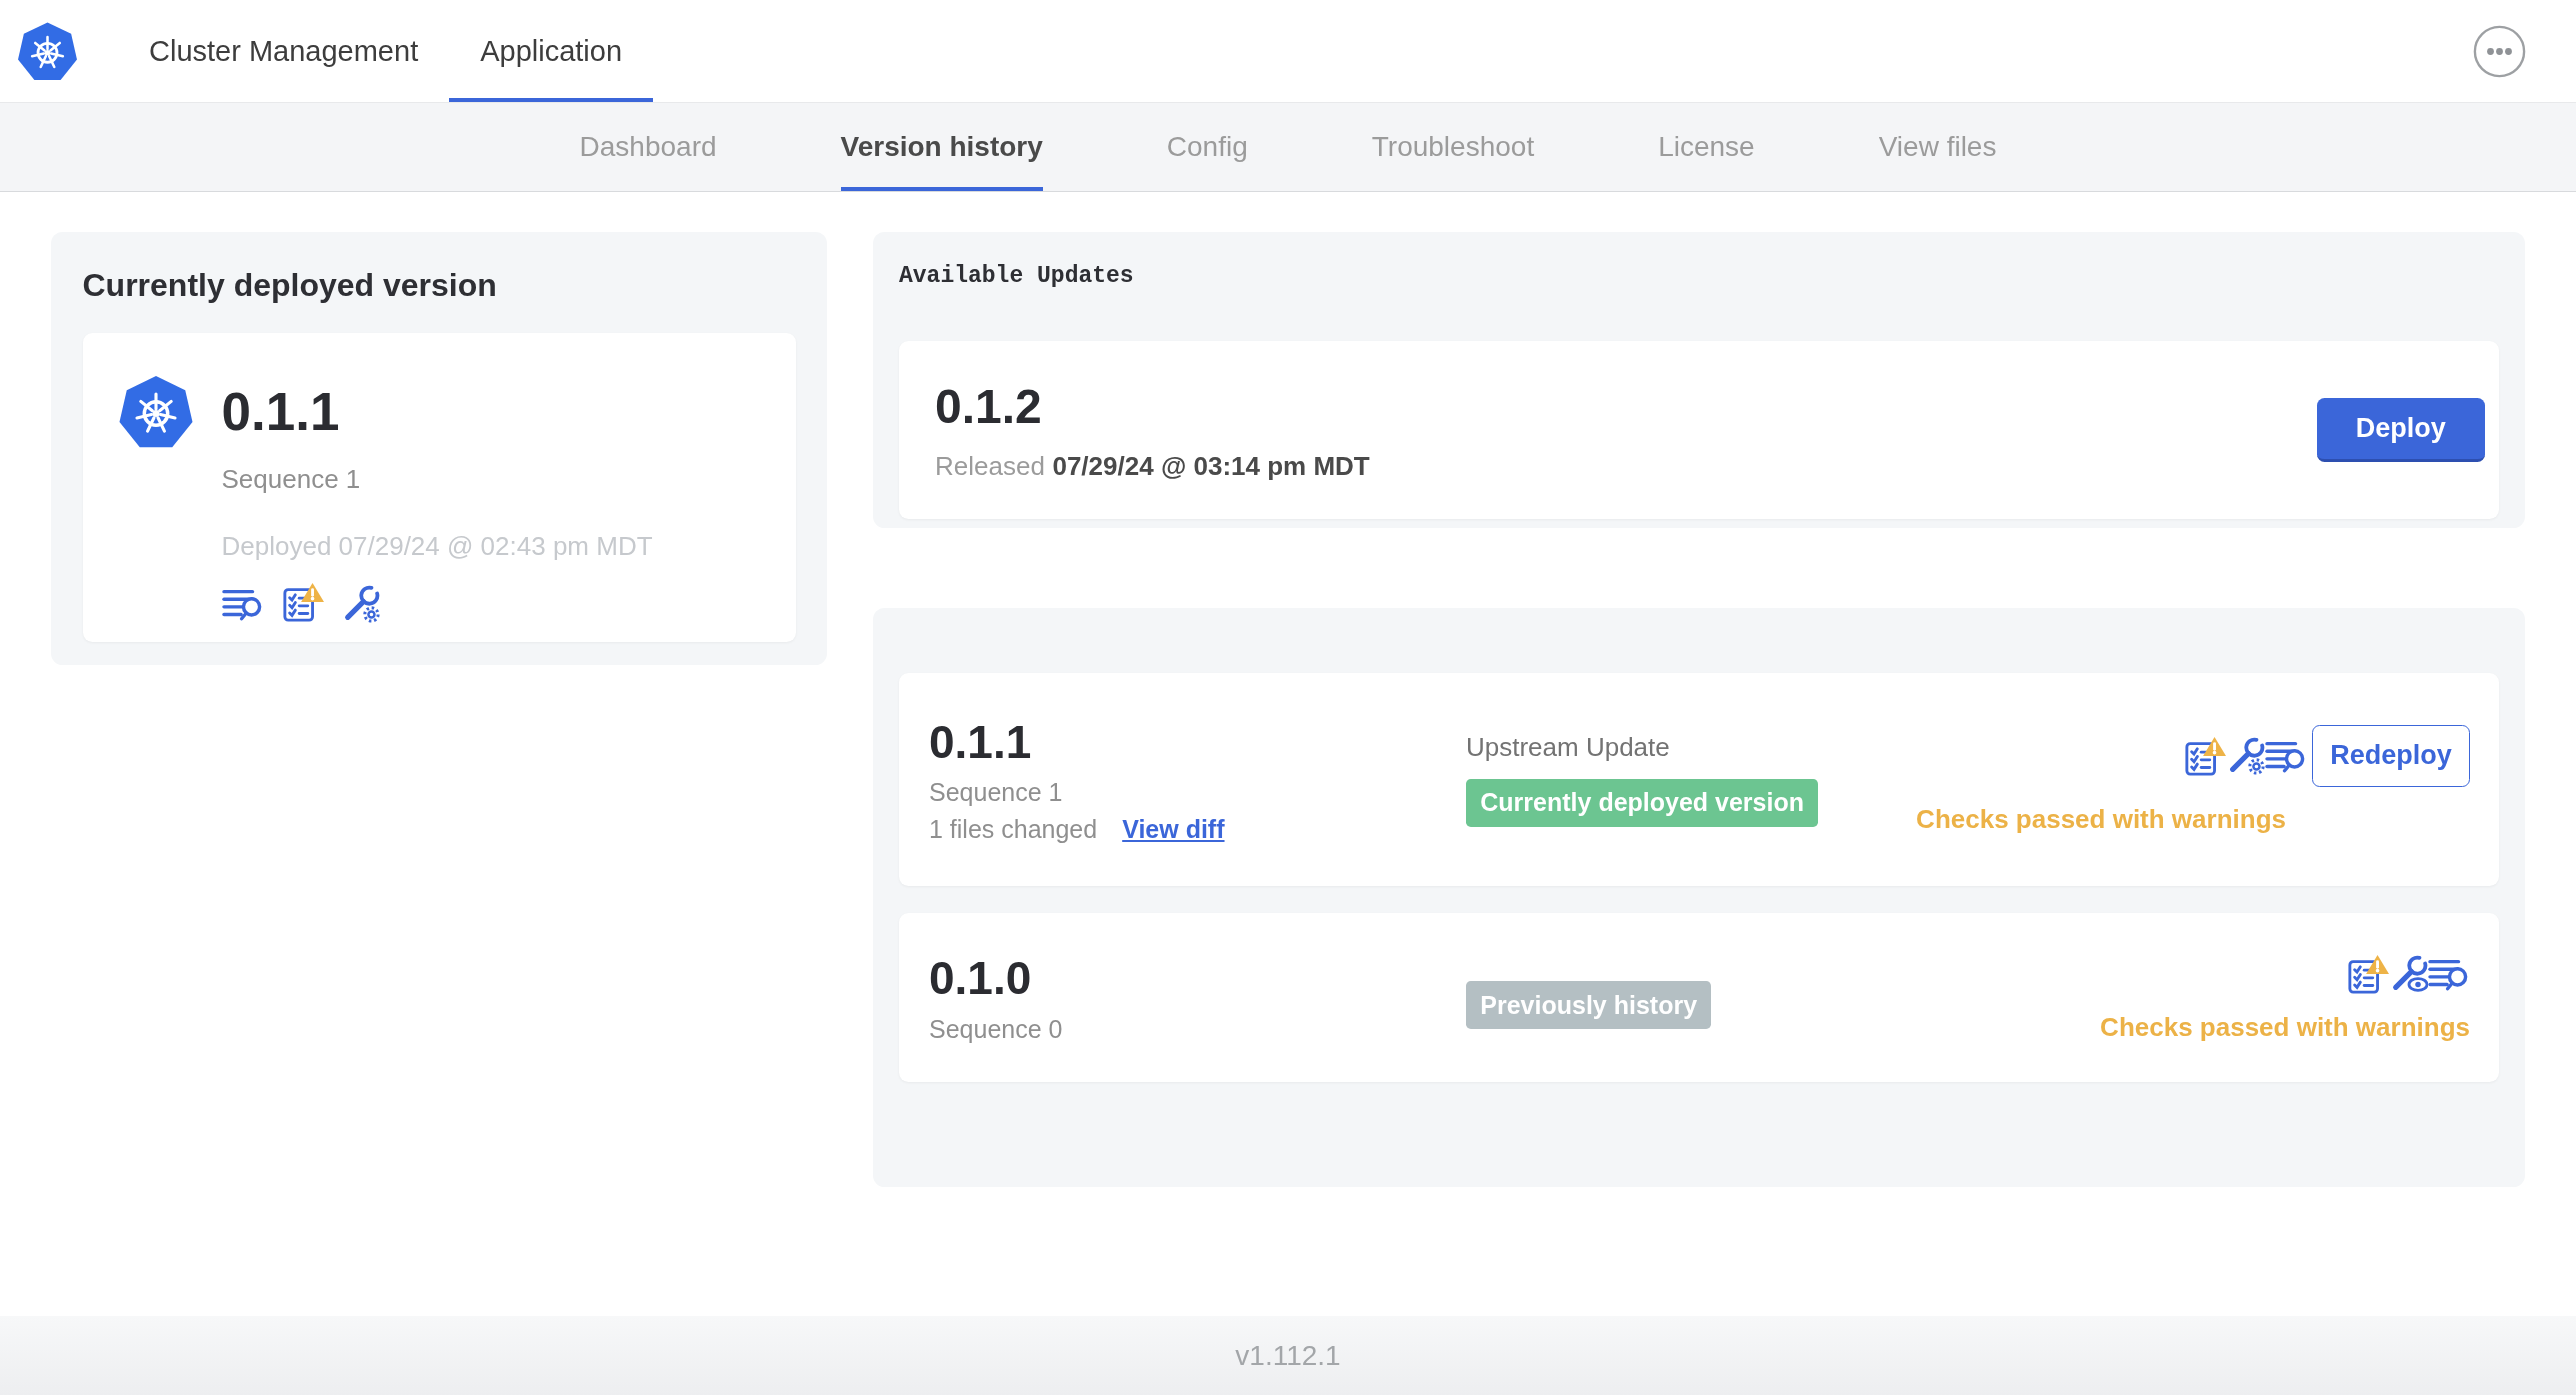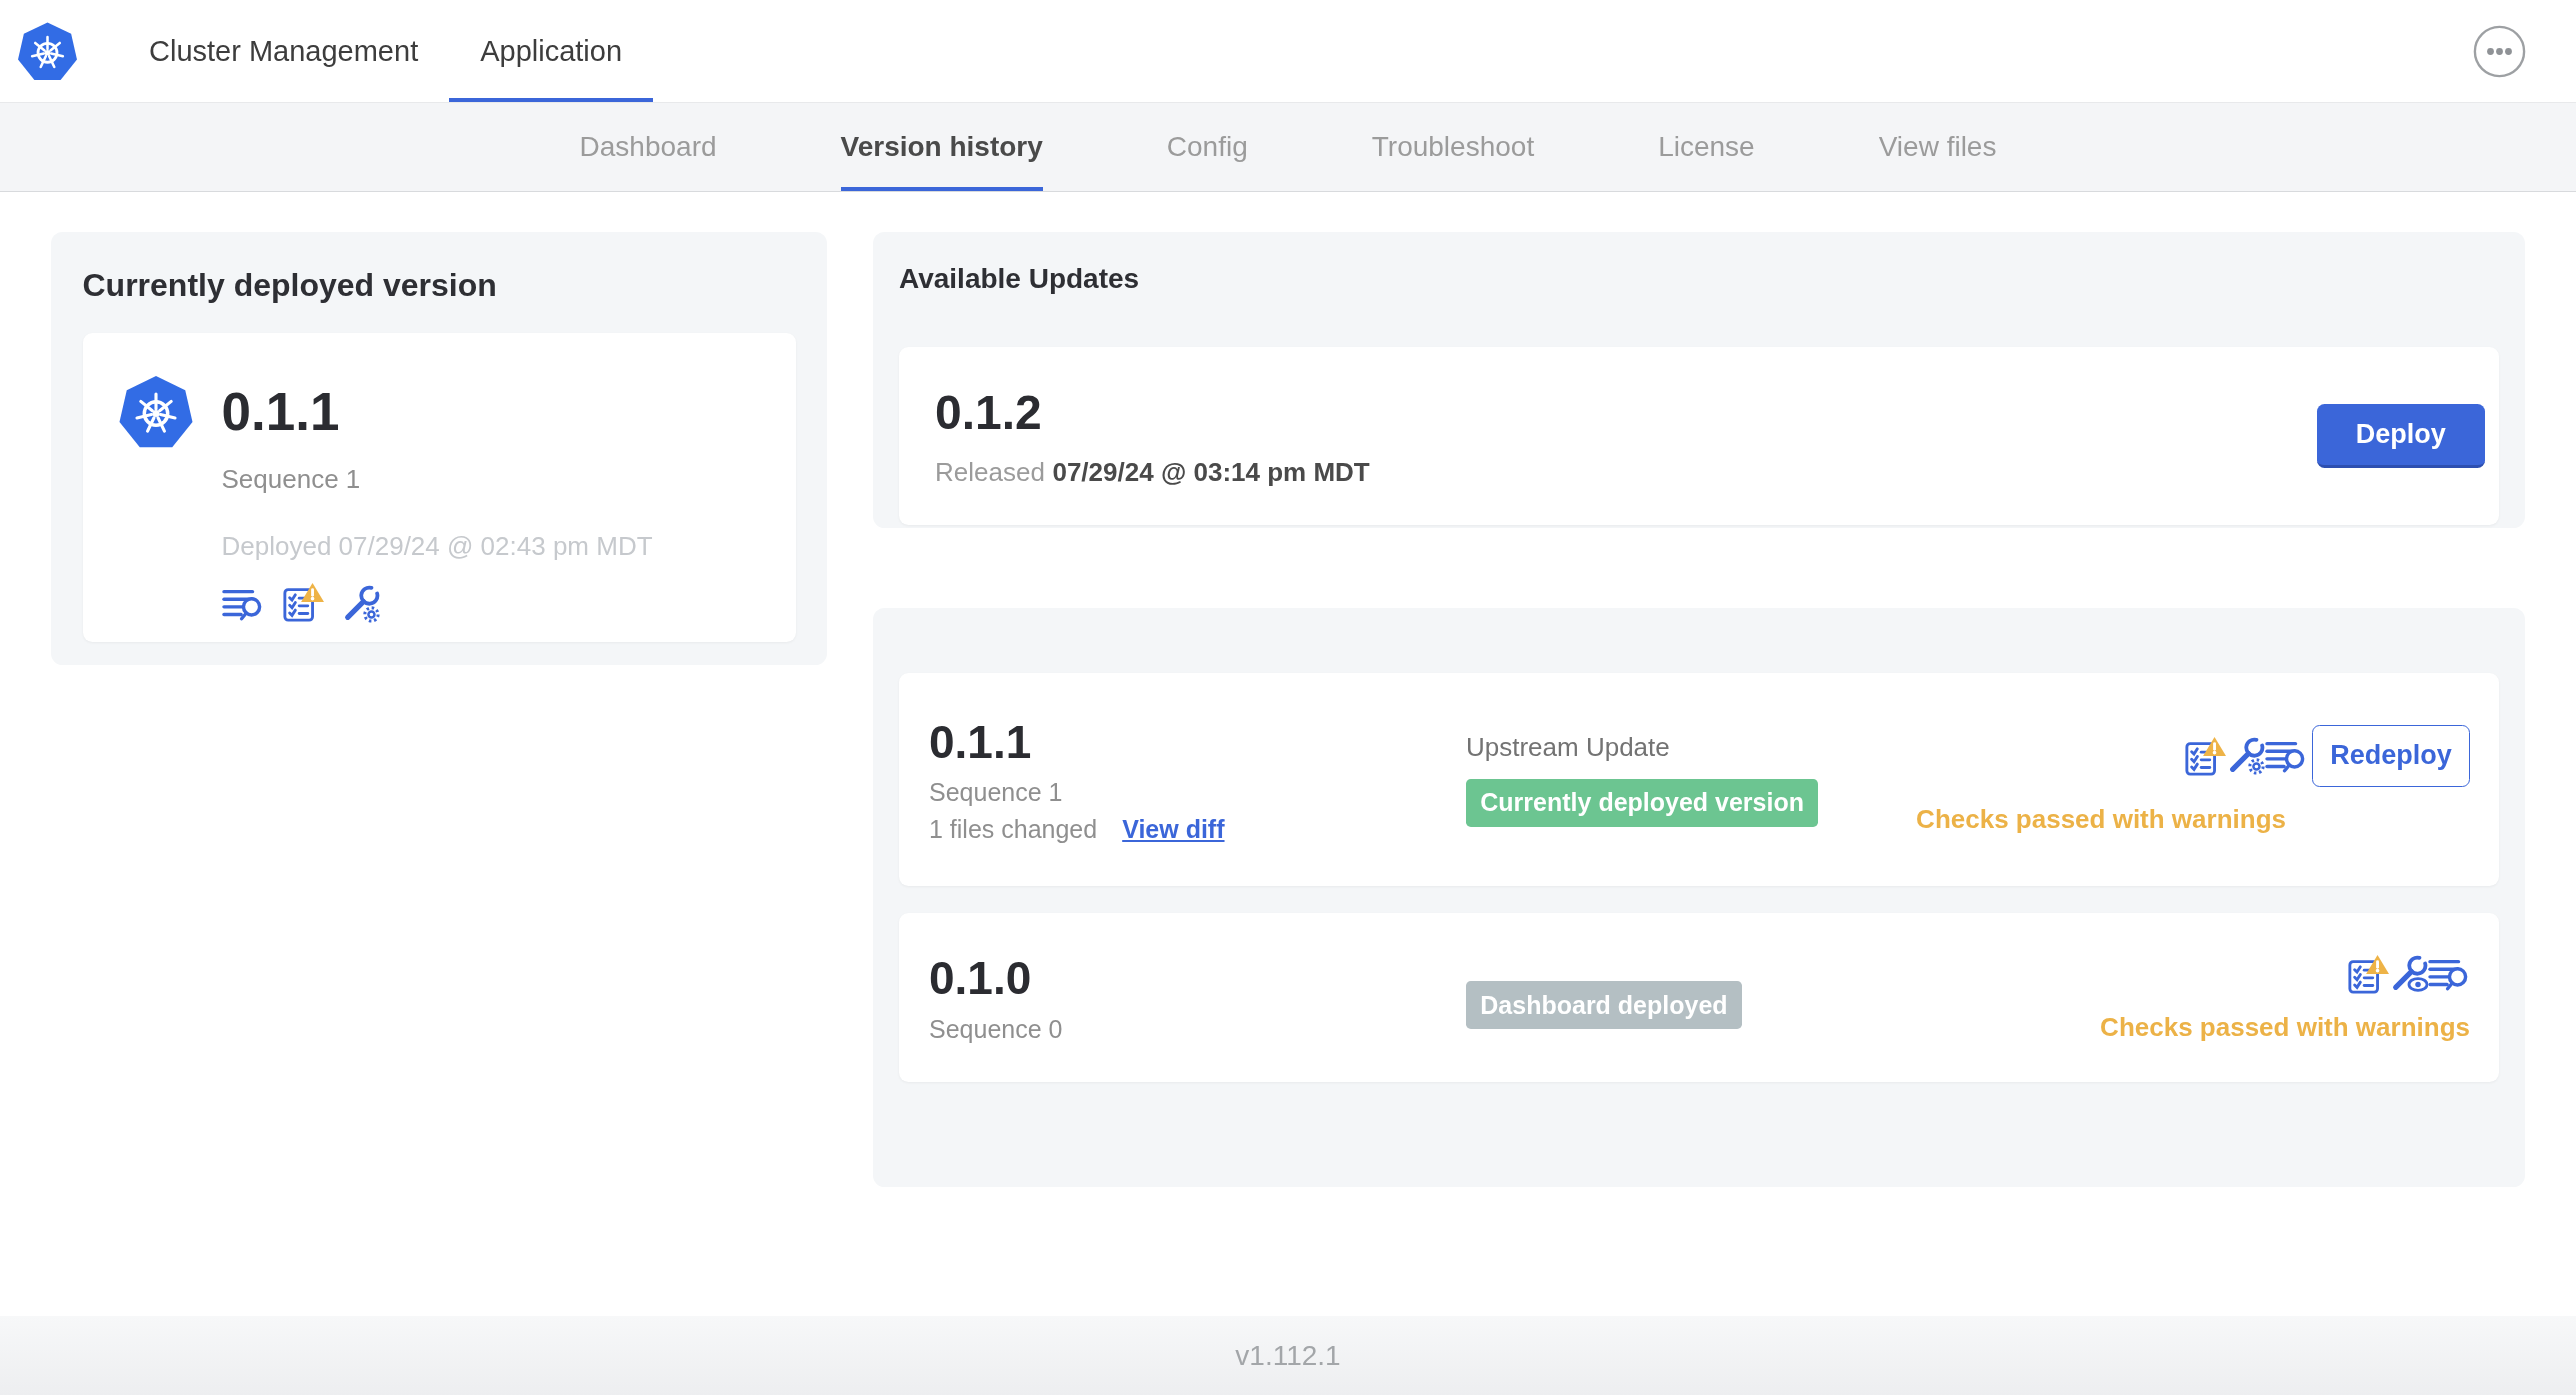--- a/index.html
+++ b/index.html
@@ -56,21 +56,21 @@
   .cv-top { display: flex; align-items: center; gap: 27px; }
   .cv-logo { width: 78px; height: 78px; flex: none; }
   .cv-version { font-size: 53px; font-weight: bold; color: #2b2c31; }
   .cv-body { margin-left: 105px; }
   .cv-seq { font-size: 26px; color: #8f8f8f; margin-top: 13.4px; }
   .cv-deployed { font-size: 26px; color: #c6c9cd; margin-top: 36px; }
   .icon-row { display: flex; align-items: flex-end; gap: 17px; margin-top: 19px; }
   .icon-btn { border: none; background: transparent; padding: 0; cursor: pointer; line-height: 0; }
 
   .right-col { flex: 1; display: flex; flex-direction: column; gap: 80px; }
-  .section-title { margin: 0; font-size: 28px; font-weight: bold; color: #2e2f34; }
+  .section-title { margin: 0; font-size: 23px; font-weight: bold; color: #2e2f34; font-family: Liberation Mono, monospace; }
 
   .updates-card { height: 296px; padding: 31px 26px 0; }
   .update-row {
     margin-top: 52px; height: 178px;
     display: flex; align-items: center; justify-content: space-between;
     padding: 0 14.3px 0 36px;
   }
   .uv-version { font-size: 48px; font-weight: bold; color: #2b2c31; }
   .uv-released { margin-top: 17px; font-size: 26px; color: #9b9b9b; }
   .uv-released .date { color: #4a4a4a; font-weight: bold; margin-left: 7.6px; }
@@ -335,21 +335,21 @@
           <div class="v-status offset">Checks passed with warnings</div>
         </div>
       </div>
 
       <div class="card-white vrow short">
         <div class="v-left">
           <div class="rv-version">0.1.0</div>
           <div class="rv-seq">Sequence 0</div>
         </div>
         <div class="v-mid">
-          <span class="badge gray">Dashboard deployed</span>
+          <span class="badge gray">Previously history</span>
         </div>
         <div class="v-right">
           <div class="v-actions">
             <button class="icon-btn">
               <svg viewBox="0 0 46 44" width="44" height="42">
                   <use href="#ico-checklist-warn"></use>
                 </svg>
             </button>
             <button class="icon-btn">
               <svg viewBox="0 0 40 40" width="38" height="38">

